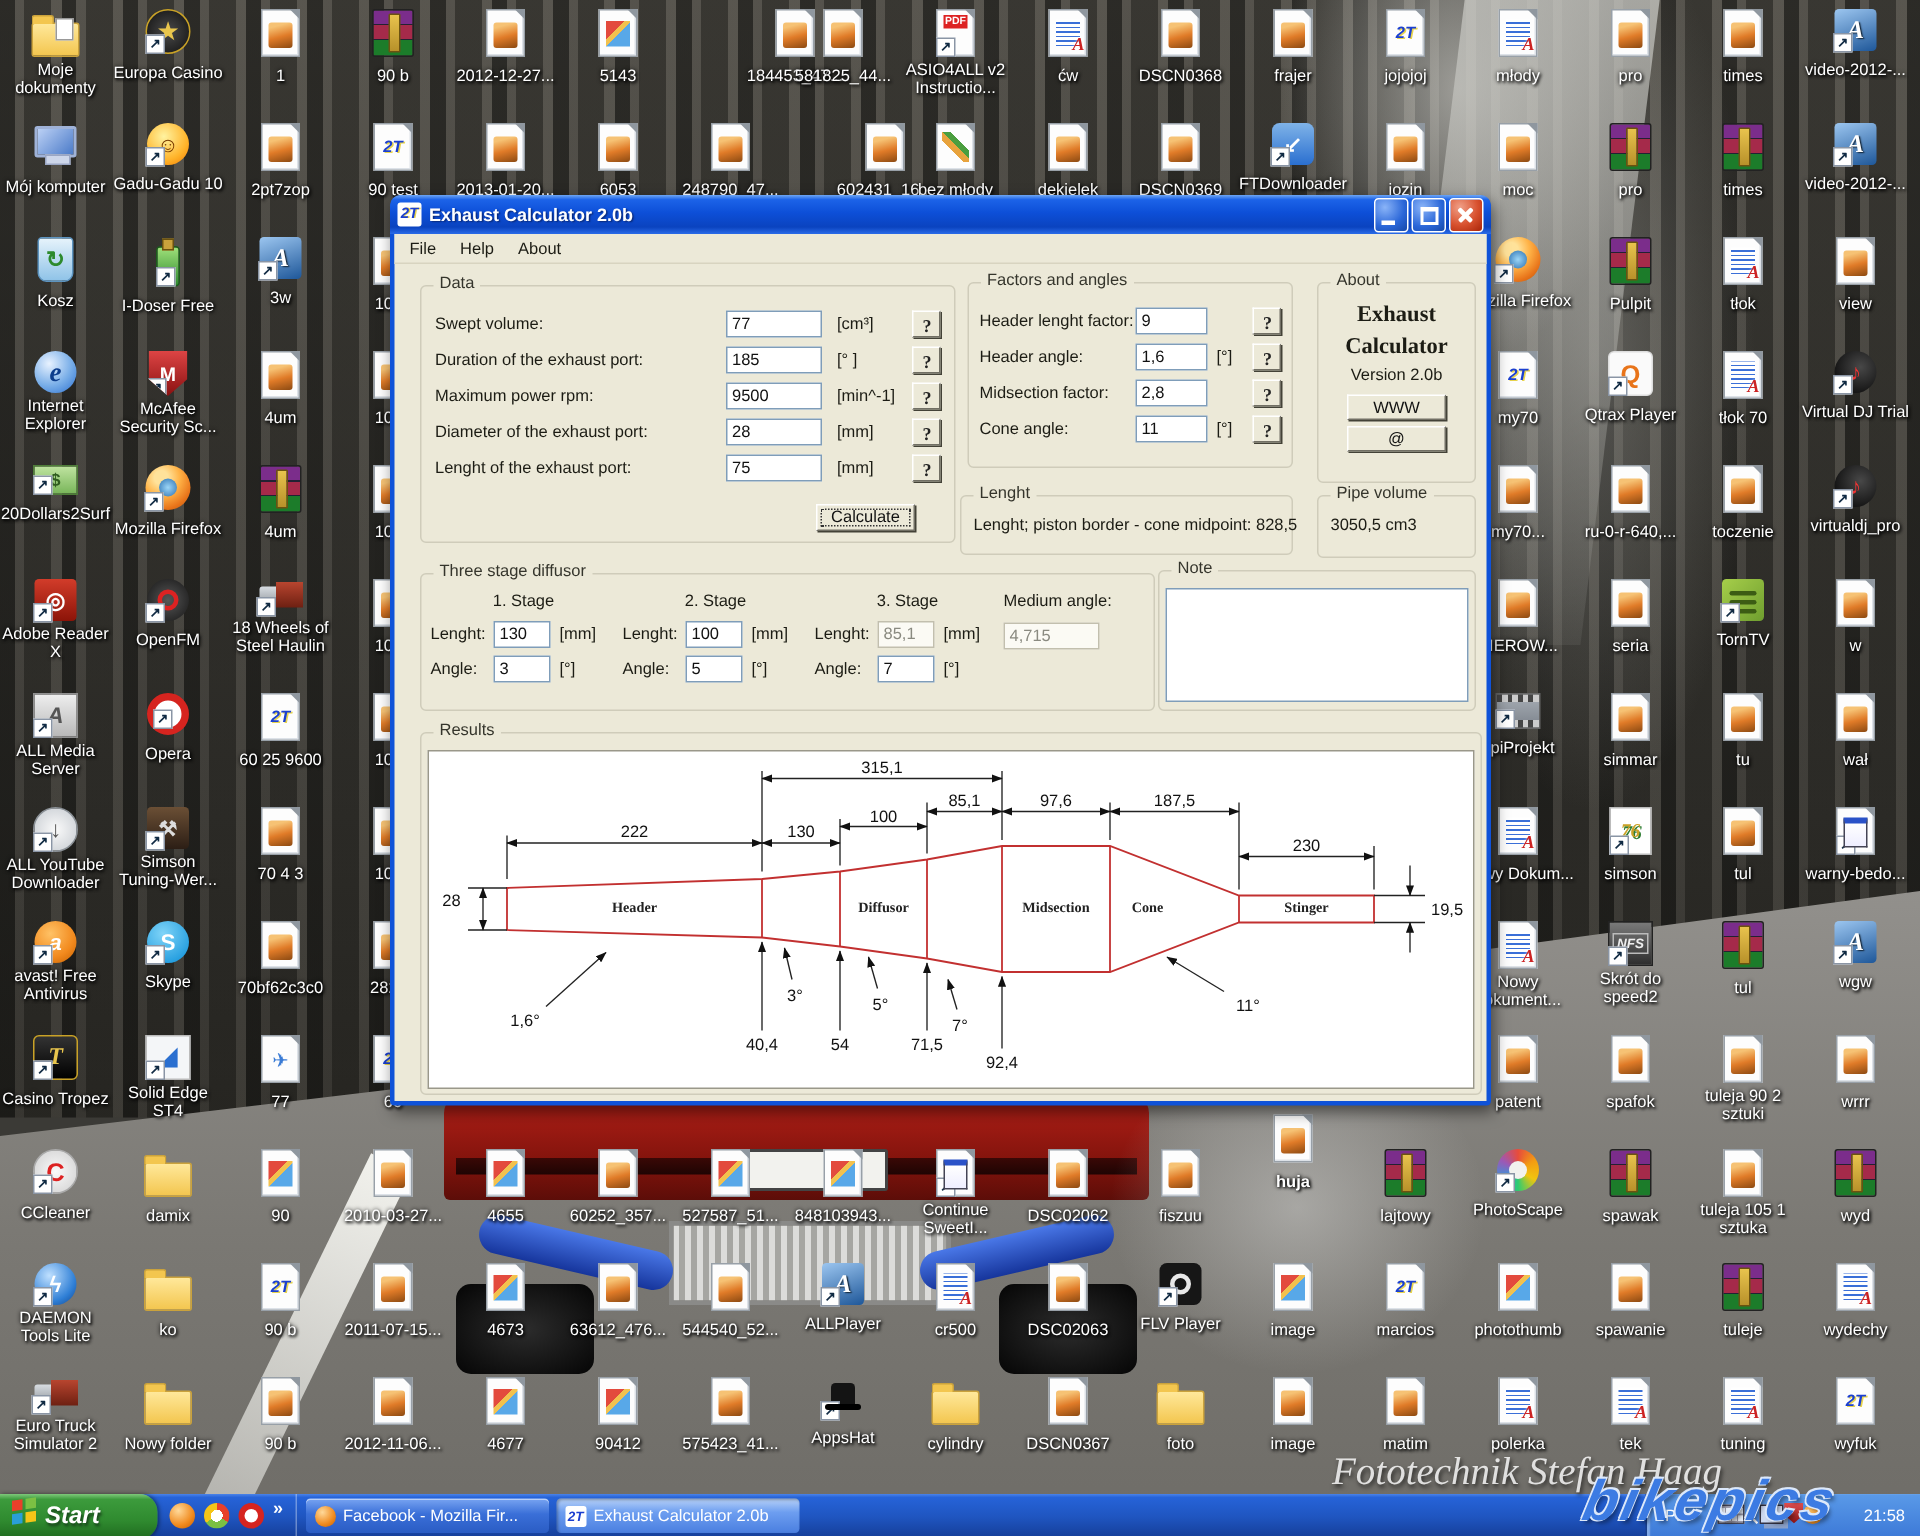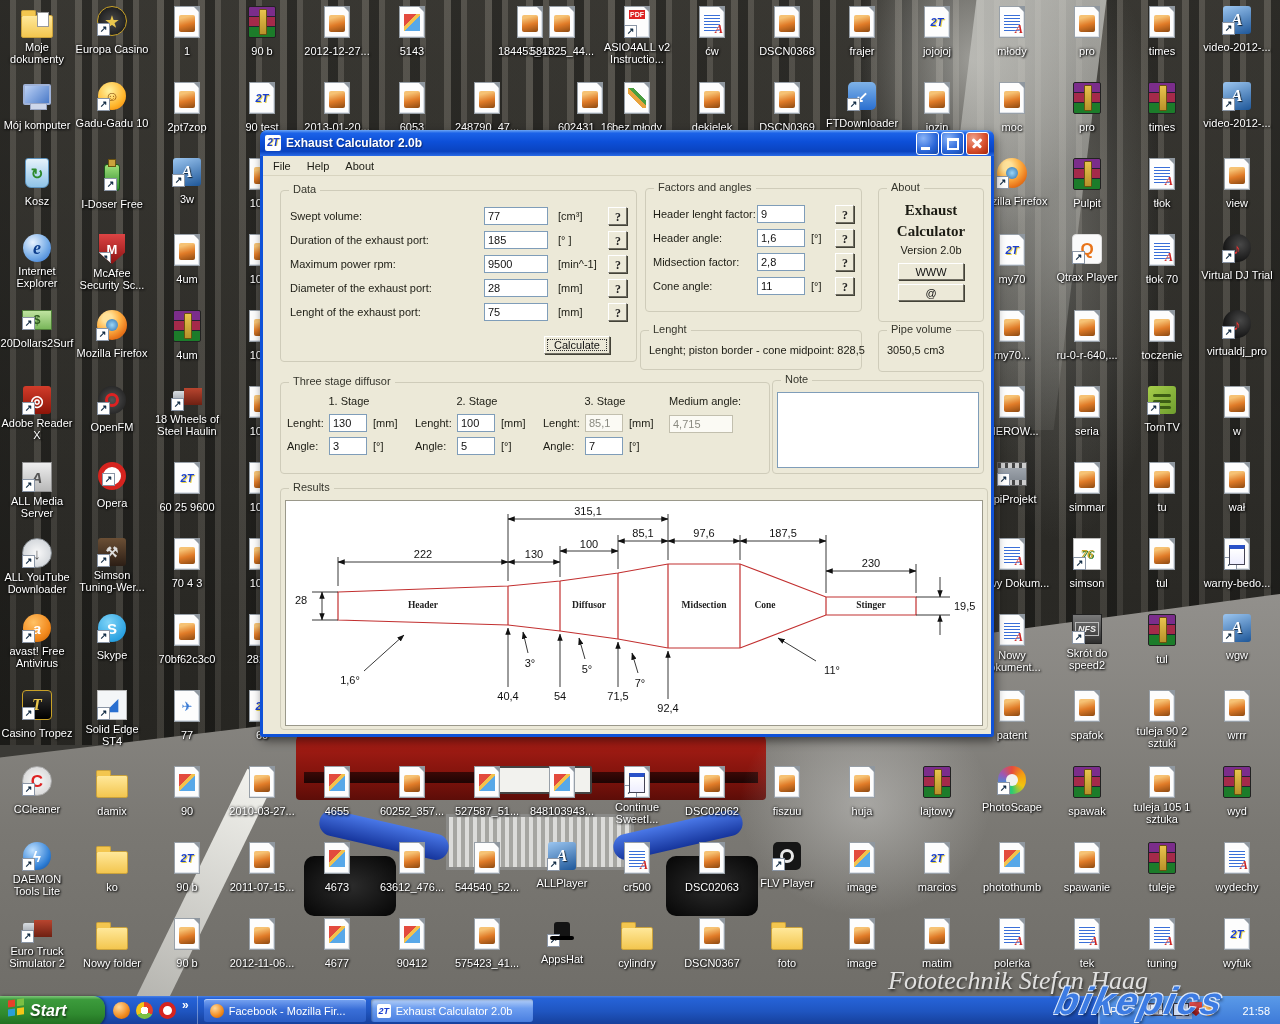--- a/index.html
+++ b/index.html
@@ -398,21 +398,21 @@
     <div class="dicon" style="left: 749px; top: 766px;"><span class="ic ik-page pg-o"></span><span class="dlabel">fiszuu</span></div>
     <div class="dicon" style="left: 749px; top: 842px;"><span class="ic ik-flv">
         <i class="sca">↗</i>
       </span><span class="dlabel">FLV Player</span></div>
     <div class="dicon" style="left: 749px; top: 918px;"><span class="ic ik-folder"></span><span class="dlabel">foto</span></div>
     <div class="dicon" style="left: 824px; top: 6px;"><span class="ic ik-page pg-o"></span><span class="dlabel">frajer</span></div>
     <div class="dicon" style="left: 824px; top: 82px;"><span class="ic ik-ftd">
         <span class="ig">↙</span>
         <i class="sca">↗</i>
       </span><span class="dlabel">FTDownloader</span></div>
-    <div class="dicon" style="left: 824px; top: 766px;"><span class="ic ik-page pg-o"></span><span class="dlabel">huja</span></div>
+    <div class="dicon" style="left: 824px; top: 743px; font-weight: bold;"><span class="ic ik-page pg-o"></span><span class="dlabel">huja</span></div>
     <div class="dicon" style="left: 824px; top: 842px;"><span class="ic ik-page pg-img"></span><span class="dlabel">image</span></div>
     <div class="dicon" style="left: 824px; top: 918px;"><span class="ic ik-page pg-o"></span><span class="dlabel">image</span></div>
     <div class="dicon" style="left: 899px; top: 6px;"><span class="ic ik-page pg-2t">
         <span class="ig">2T</span>
       </span><span class="dlabel">jojojoj</span></div>
     <div class="dicon" style="left: 899px; top: 82px;"><span class="ic ik-page pg-o"></span><span class="dlabel">jozin</span></div>
     <div class="dicon" style="left: 899px; top: 766px;"><span class="ic ik-rar"></span><span class="dlabel">lajtowy</span></div>
     <div class="dicon" style="left: 899px; top: 842px;"><span class="ic ik-page pg-2t">
         <span class="ig">2T</span>
       </span><span class="dlabel">marcios</span></div>

